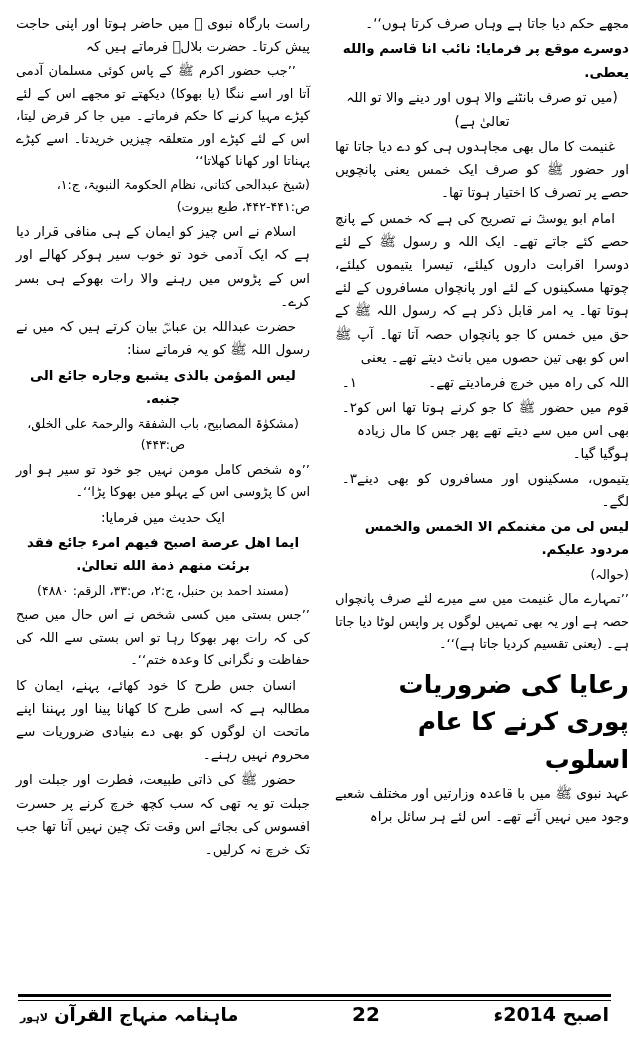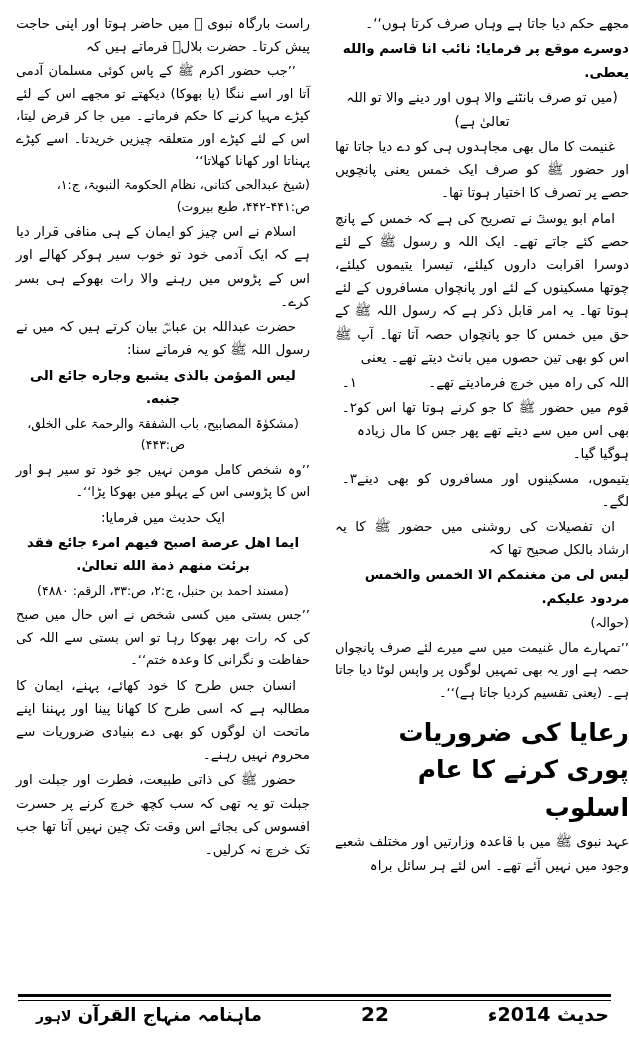--- a/index.html
+++ b/index.html
@@ -124,21 +124,21 @@
   }
   .foot-center{
     font-size:20px;
     font-weight:bold;
   }
   .foot-right{
     font-size:18px;
     font-weight:bold;
     text-align:left;
   }
-  .foot-right .small{ font-size:14px;margin-left:16px; }
+  .foot-right .small{ font-size:11px; }
 </style>
 </head>
 <body>
 
 <div class="page">
 
   <div class="columns">
 
     <div class="col right">
 
@@ -191,40 +191,39 @@
       </div>
       <div class="list-row">
         <span class="list-num">۲۔</span>
         <span class="list-txt">قوم میں حضور ﷺ کا جو کرنے ہوتا تھا اس کو بھی اس میں سے دیتے تھے پھر جس کا مال زیادہ ہوگیا گیا۔</span>
       </div>
       <div class="list-row">
         <span class="list-num">۳۔</span>
         <span class="list-txt">یتیموں، مسکینوں اور مسافروں کو بھی دینے لگے۔</span>
       </div>
 
-      <p class="indent">ان تفصیلات کی روشنی میں حضور ﷺ کا یہ ارشاد بالکل صحیح تھا کہ</p>
 
       <p class="arabic right">ليس لى من مغنمكم الا الخمس والخمس مردود عليكم.</p>
 
       <p class="ref right">(حوالہ)</p>
 
       <p class="quote">’’تمہارے مال غنیمت میں سے میرے لئے صرف پانچواں حصہ ہے اور یہ بھی تمہیں لوگوں پر واپس لوٹا دیا جاتا ہے۔ (یعنی تقسیم کردیا جاتا ہے)‘‘۔</p>
 
       <h2 class="heading">رعایا کی ضروریات پوری کرنے کا عام اسلوب</h2>
 
       <p>عہد نبوی ﷺ میں با قاعدہ وزارتیں اور مختلف شعبے وجود میں نہیں آئے تھے۔ اس لئے ہر سائل براہ</p>
 
     </div>
 
   </div>
 
   <div class="footer">
     <div class="rule"></div>
     <div class="footer-inner">
-      <div class="foot-left">حدیث 2014ء</div>
+      <div class="foot-left">اصبح 2014ء</div>
       <div class="foot-center">22</div>
       <div class="foot-right">
         <span>ماہنامہ منہاج القرآن</span>
         <span class="small">لاہور</span>
       </div>
     </div>
   </div>
 
 </div>
 

